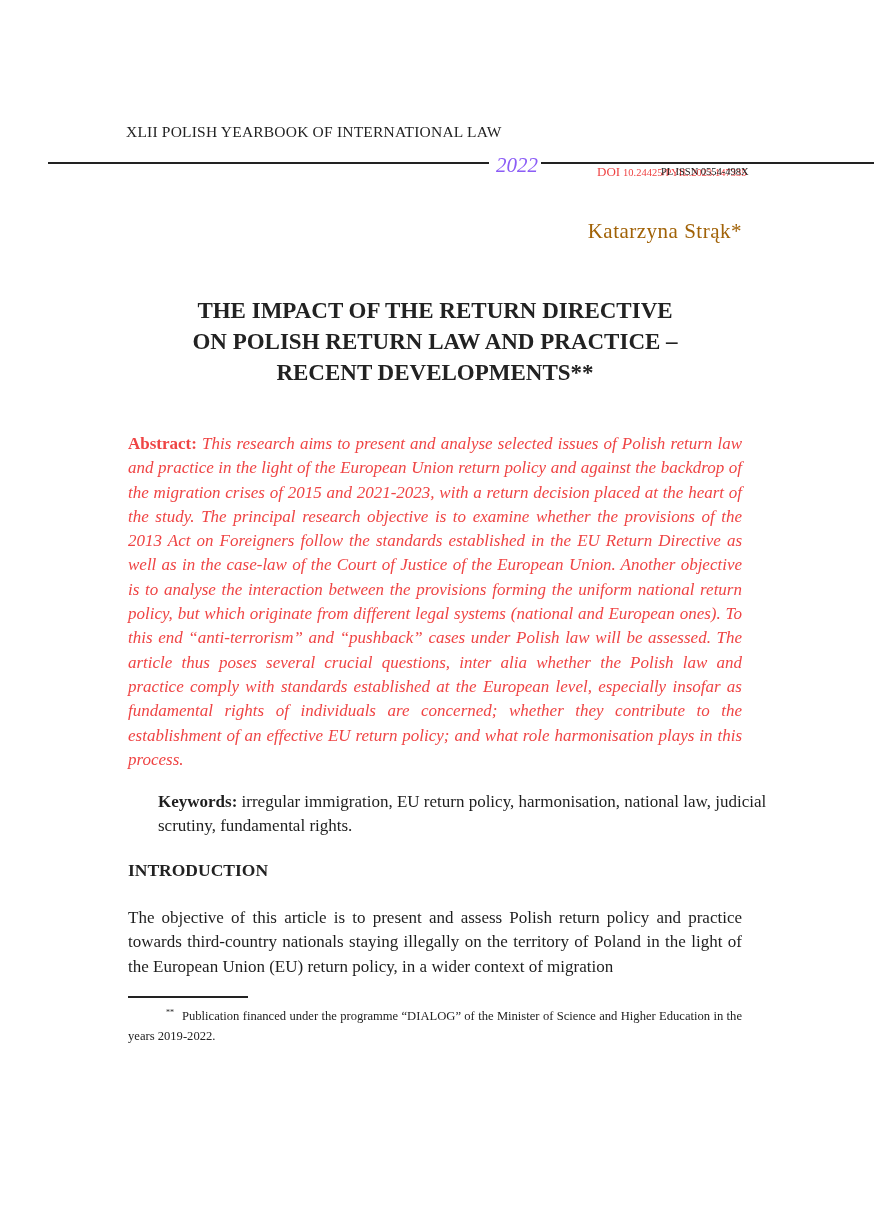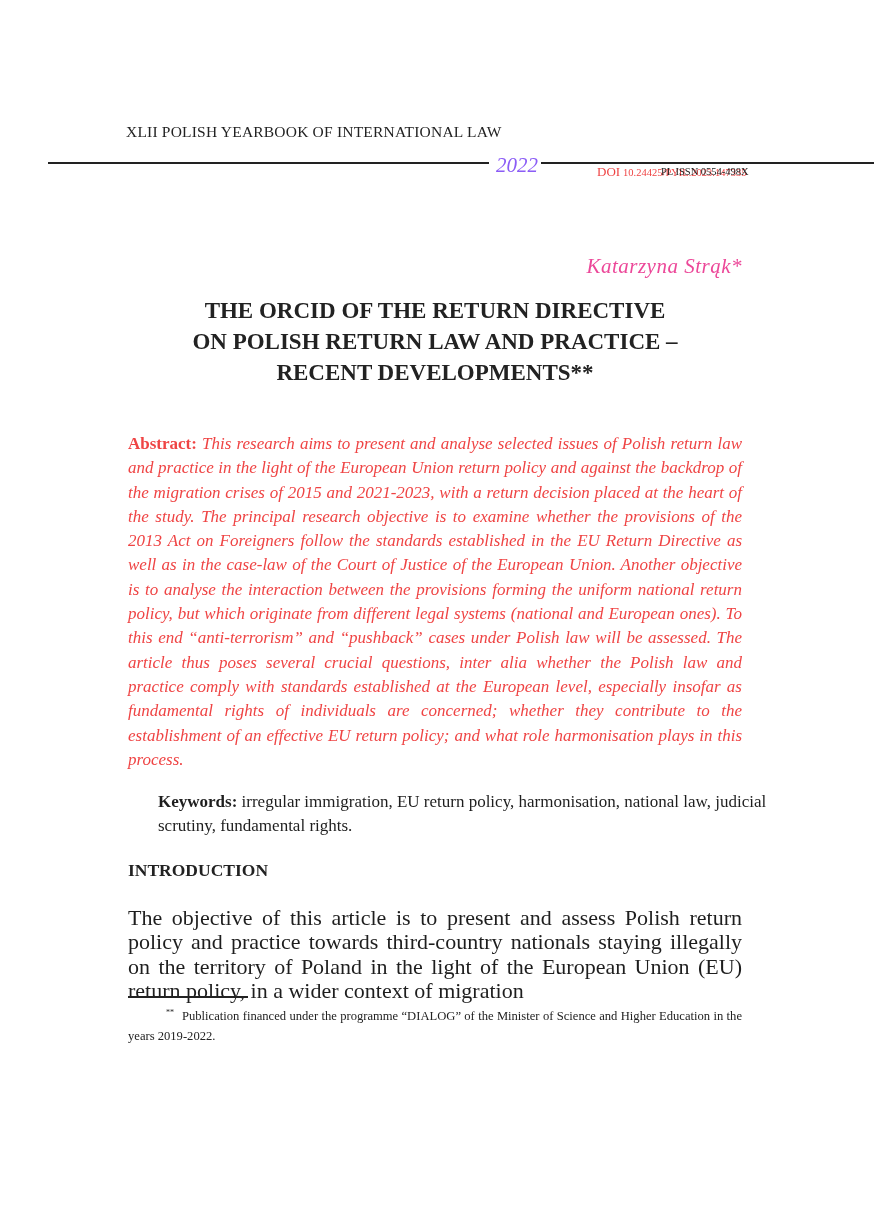--- a/index.html
+++ b/index.html
@@ -68,25 +68,23 @@
       white-space: nowrap;
       color: #222;
       text-align: center;
     }
 
     
     .author {
       right: 132px;
       top: 219px;
       font-family: "Liberation Serif", serif;
-      font-style: italic;
       font-size: 21px;
       letter-spacing: 0.5px;
-      color: #ec4899;
-      margin-top: 35px;
+      color: #a16207;
     }
 
     
     .title {
       left: 128px;
       width: 614px;
       top: 295px;
       font-family: "Liberation Serif", serif;
       font-weight: bold;
       font-size: 23px;
@@ -138,21 +136,21 @@
       font-size: 17.5px;
       color: #222;
     }
 
     
     .intro {
       left: 128px;
       width: 614px;
       top: 906px;
       font-family: "Liberation Serif", serif;
-      font-size: 22px;
+      font-size: 17px;
       line-height: 24.3px;
       text-align: justify;
       color: #1e1e1e;
     }
 
     
     .footnote-rule {
       left: 128px;
       top: 996px;
       width: 120px;
@@ -188,21 +186,21 @@
 <div class="abs header-rule-right"></div>
 <div class="abs doi">
   <span class="doi-label">DOI</span>
   <span class="doi-value">10.24425/PYIL.2023.147335</span>
 </div>
 <div class="abs issn">PL ISSN 0554-498X</div>
 
 <div class="abs author">Katarzyna Strąk*</div>
 
 <div class="abs title">
-  <div>THE ORCID OF THE RETURN DIRECTIVE</div>
+  <div>THE IMPACT OF THE RETURN DIRECTIVE</div>
   <div>ON POLISH RETURN LAW AND PRACTICE –</div>
   <div>RECENT DEVELOPMENTS**</div>
 </div>
 
 <div class="abs abstract">
   <span class="label">Abstract:</span>
   <span class="body">This research aims to present and analyse selected issues of Polish return law and practice in the light of the European Union return policy and against the backdrop of the migration crises of 2015 and 2021-2023, with a return decision placed at the heart of the study. The principal research objective is to examine whether the provisions of the 2013 Act on Foreigners follow the standards established in the EU Return Directive as well as in the case-law of the Court of Justice of the European Union. Another objective is to analyse the interaction between the provisions forming the uniform national return policy, but which originate from different legal systems (national and European ones). To this end “anti-terrorism” and “pushback” cases under Polish law will be assessed. The article thus poses several crucial questions, inter alia whether the Polish law and practice comply with standards established at the European level, especially insofar as fundamental rights of individuals are concerned; whether they contribute to the establishment of an effective EU return policy; and what role harmonisation plays in this process.</span>
 </div>
 
 <div class="abs keywords">

